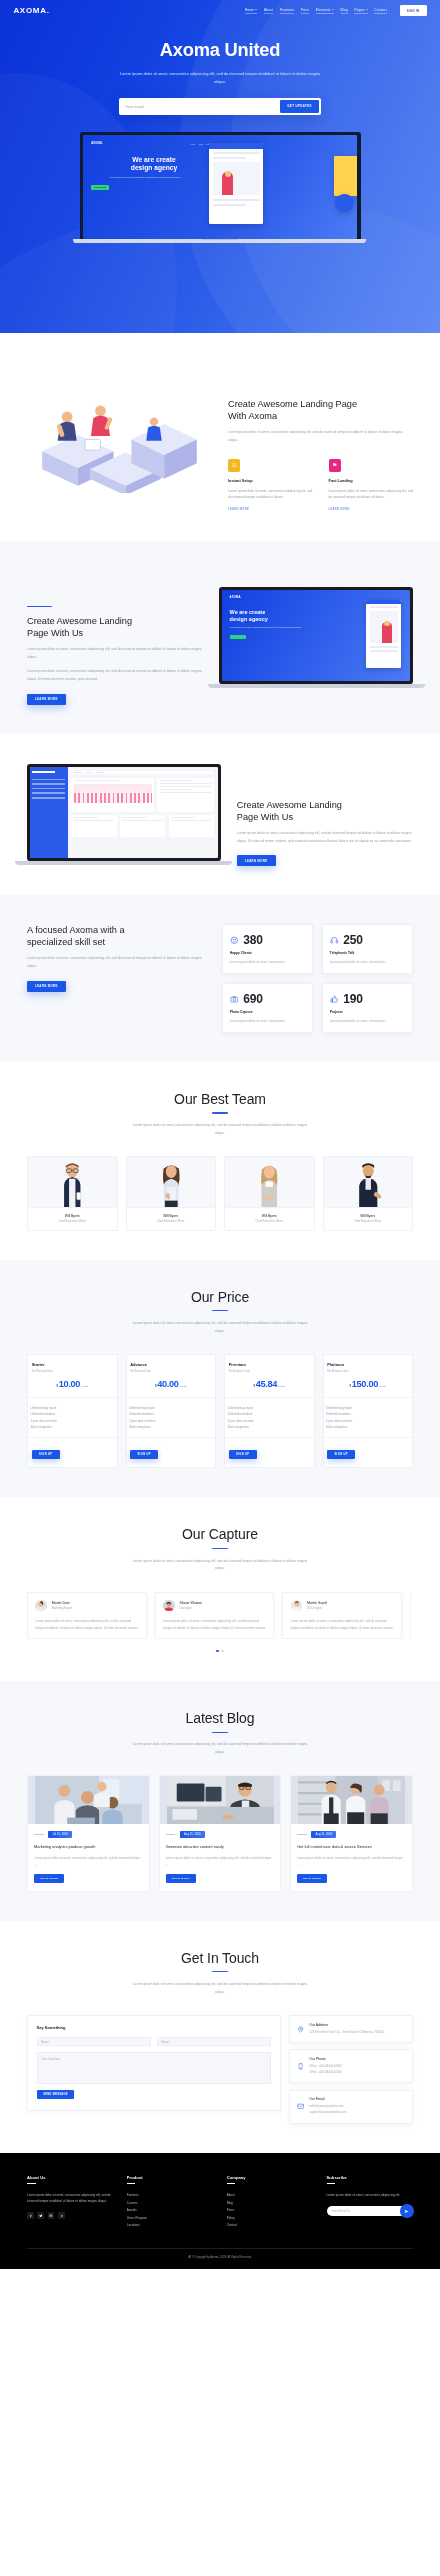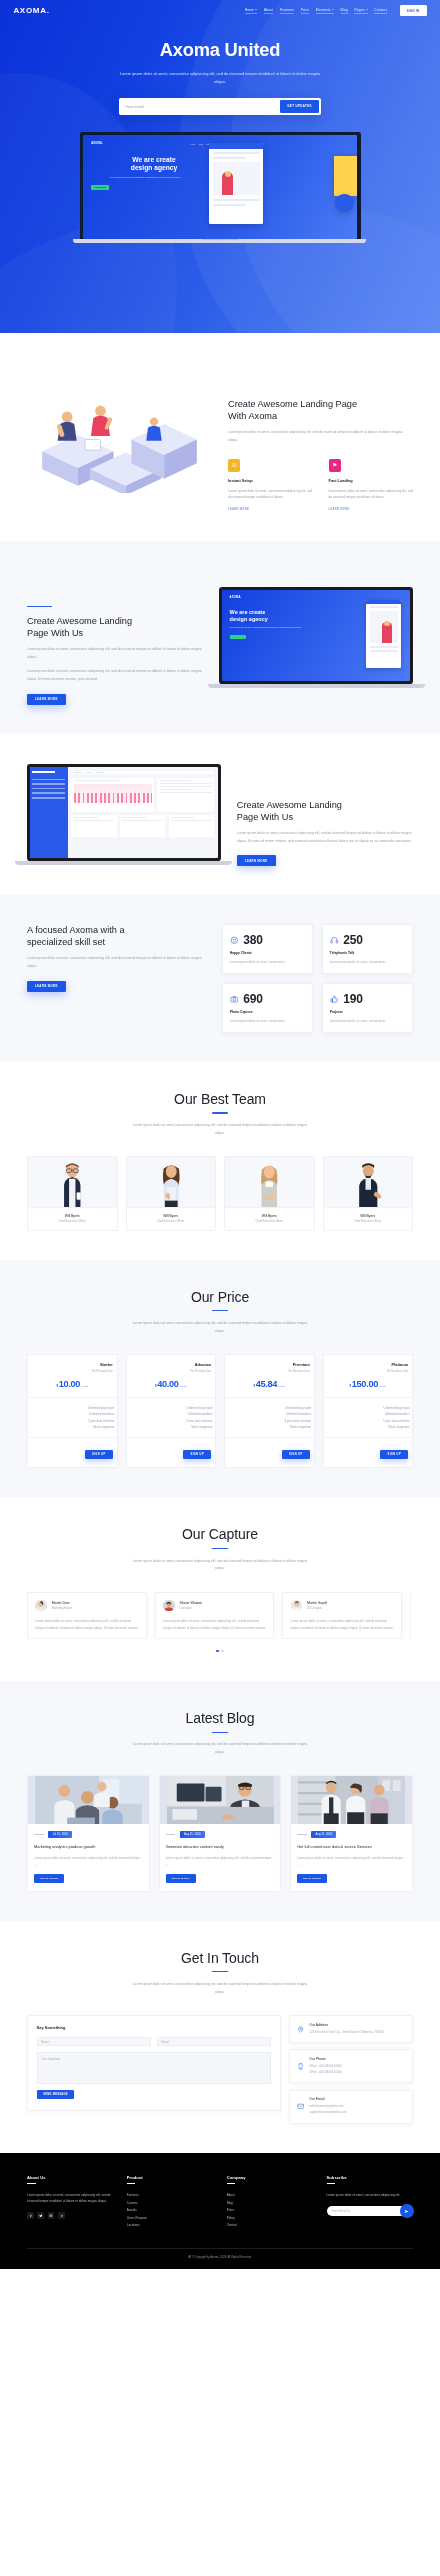--- a/index.html
+++ b/index.html
@@ -228,21 +228,21 @@
   .tphoto{height:50px;background:#f7f8fb;position:relative;overflow:hidden;}
   .tbody{padding:5.5px 3.7px 6.7px;text-align:center;border-top:0.6px solid #f0f2f7;}
   .tname{font-size:3.4px;color:#22232d;}
   .trole{margin-top:2.4px;font-size:2.7px;color:#a6aab8;}
 
   
   .psvg{position:absolute;left:0;bottom:0;width:100%;height:100%;}
 
   
   .prices{display:flex;gap:8px;}
-  .pcard{flex:1;background:#fff;border:0.6px solid #eef0f5;border-radius:1.2px;text-align:right;}
+  .pcard{flex:1;background:#fff;border:0.6px solid #eef0f5;border-radius:1.2px;text-align:left;}
   .ptop{padding:7.3px 3.7px 8px;}
   .pname{font-size:4px;font-weight:bold;color:#22232d;}
   .pfor{margin-top:2.4px;font-size:2.6px;color:#a6aab8;}
   .pamt{margin-top:6.1px;color:#1a56e8;display:flex;align-items:baseline;justify-content:center;}
   .pcur{font-size:2.8px;font-weight:bold;margin-right:0.6px;}
   .pval{font-size:9.2px;font-weight:bold;letter-spacing:-0.3px;}
   .pper{font-size:2.4px;color:#6d8ce8;margin-left:0.6px;}
   .pfeat{border-top:0.6px solid #f0f2f7;border-bottom:0.6px solid #f0f2f7;padding:6.7px 2.4px;}
   .pfeat div{font-size:2.9px;color:#9b9fae;line-height:2.25;}
   .pbtn-wrap{padding:7.3px 3.7px 8.6px;}

